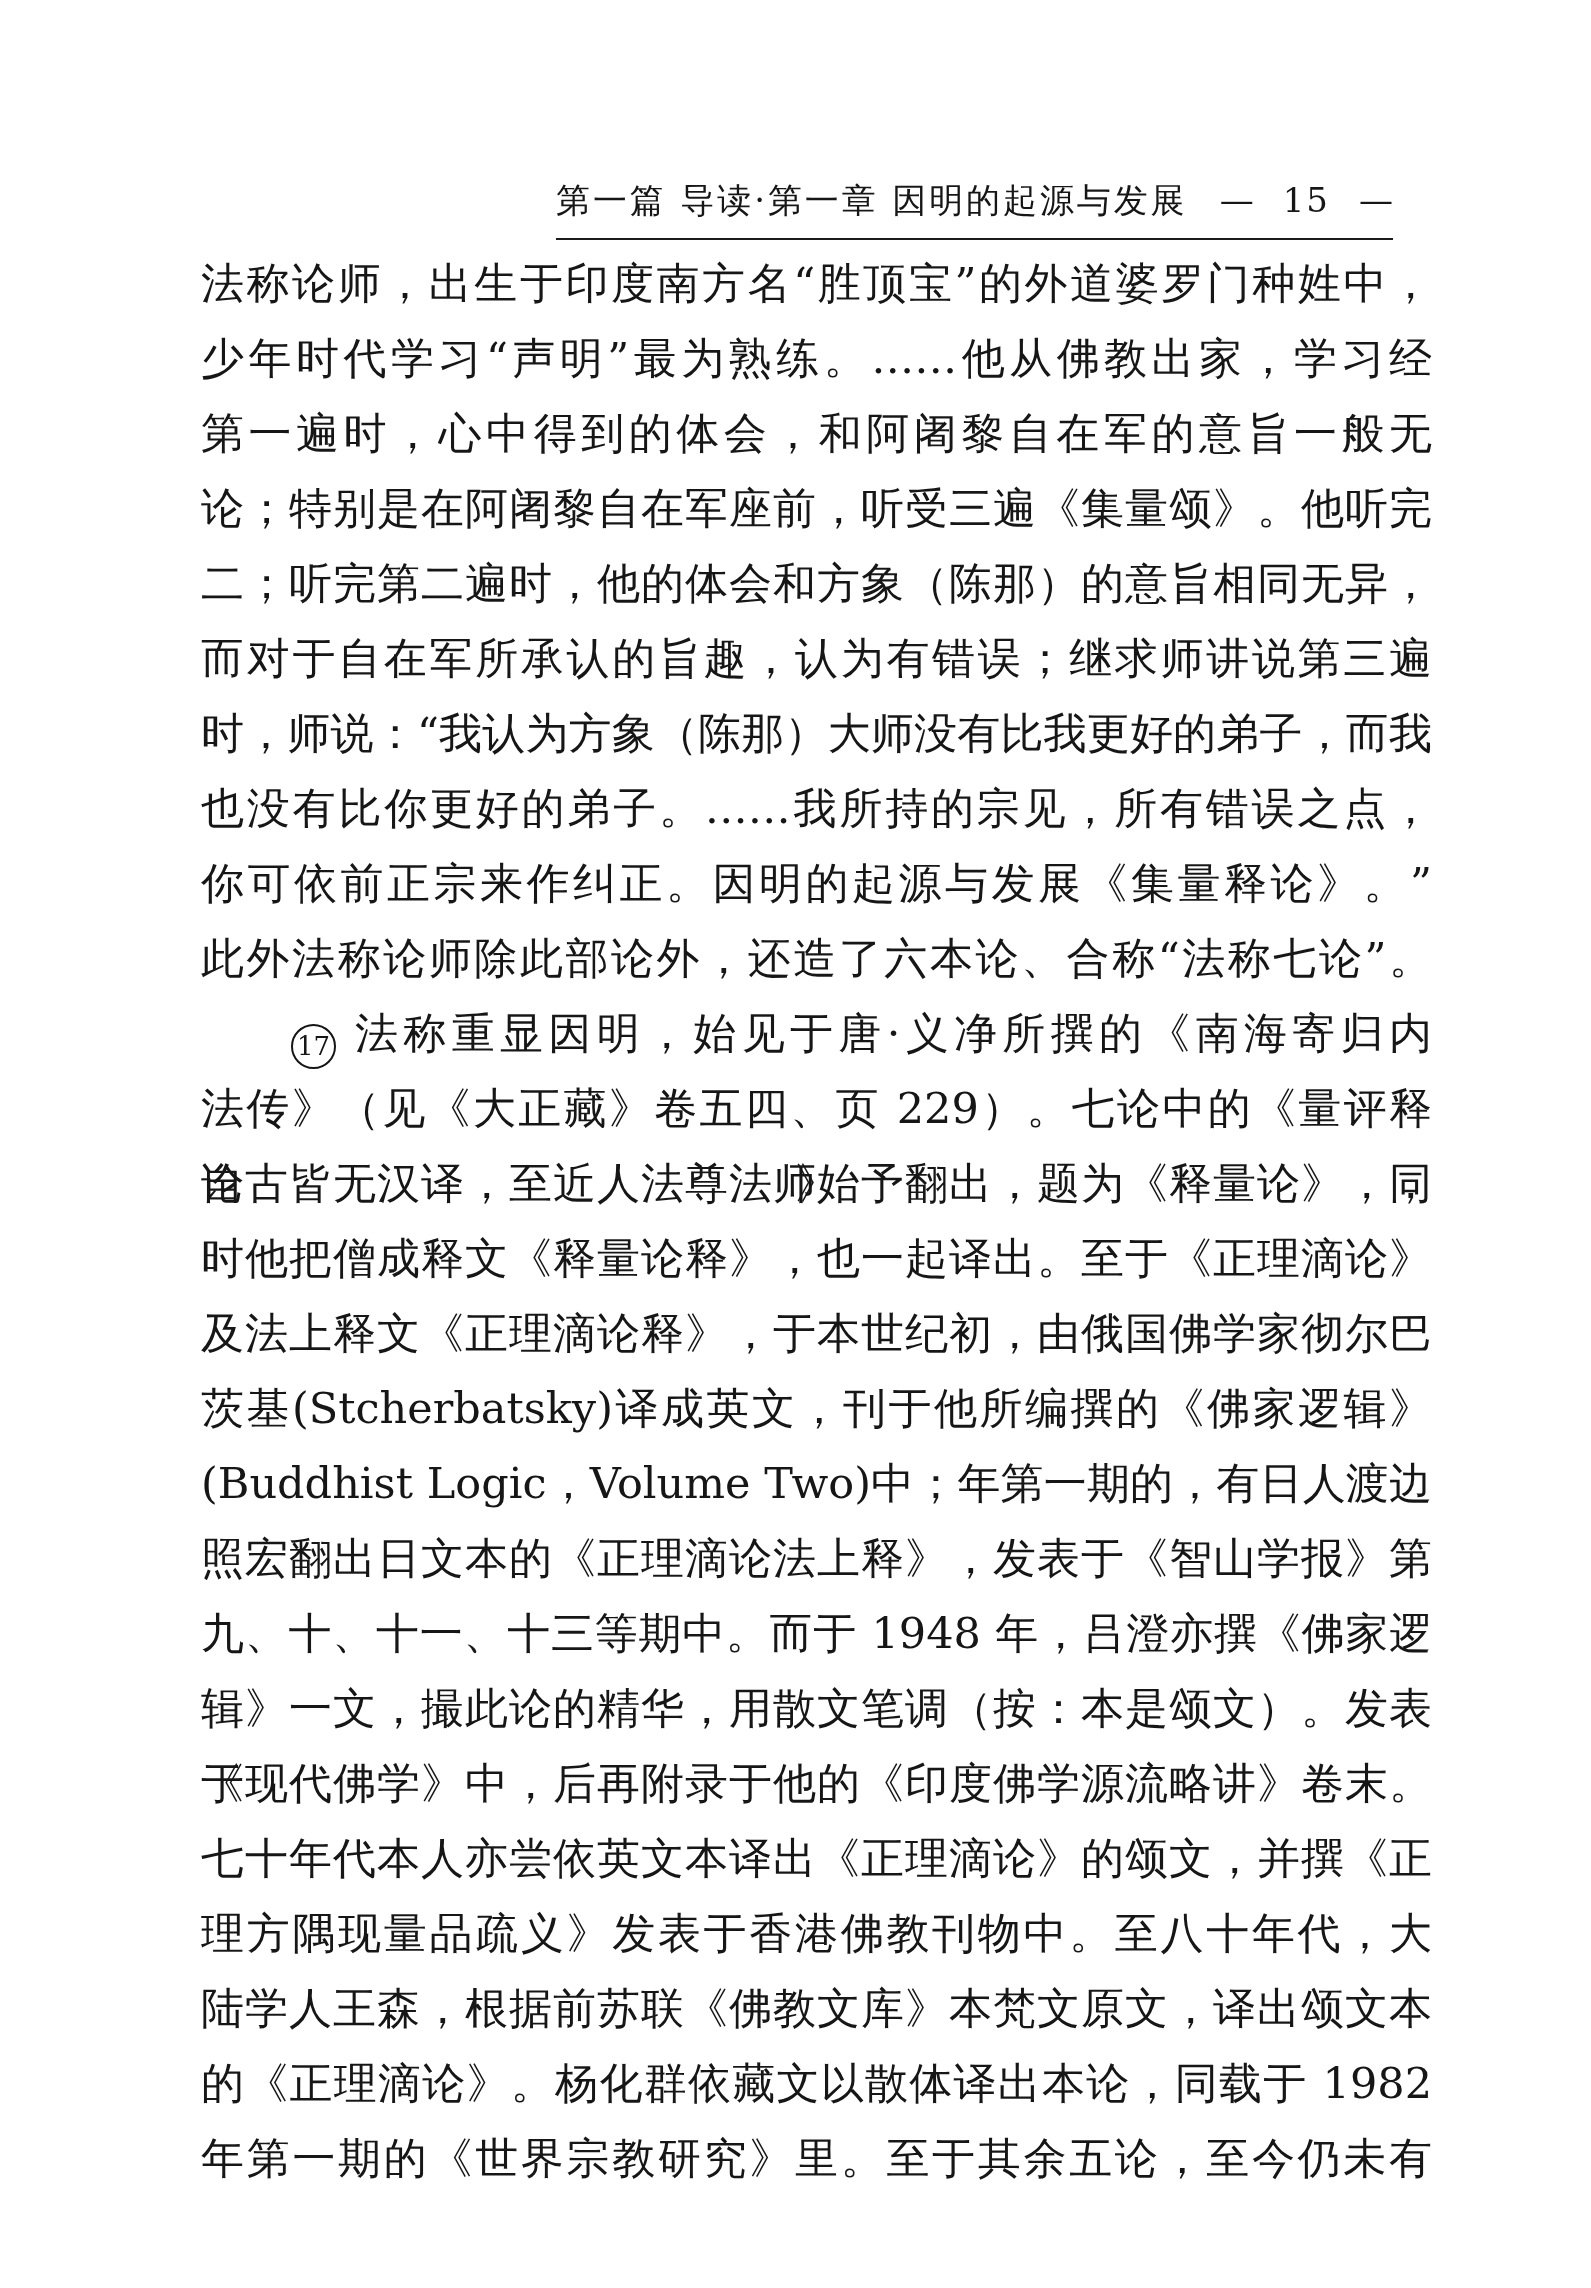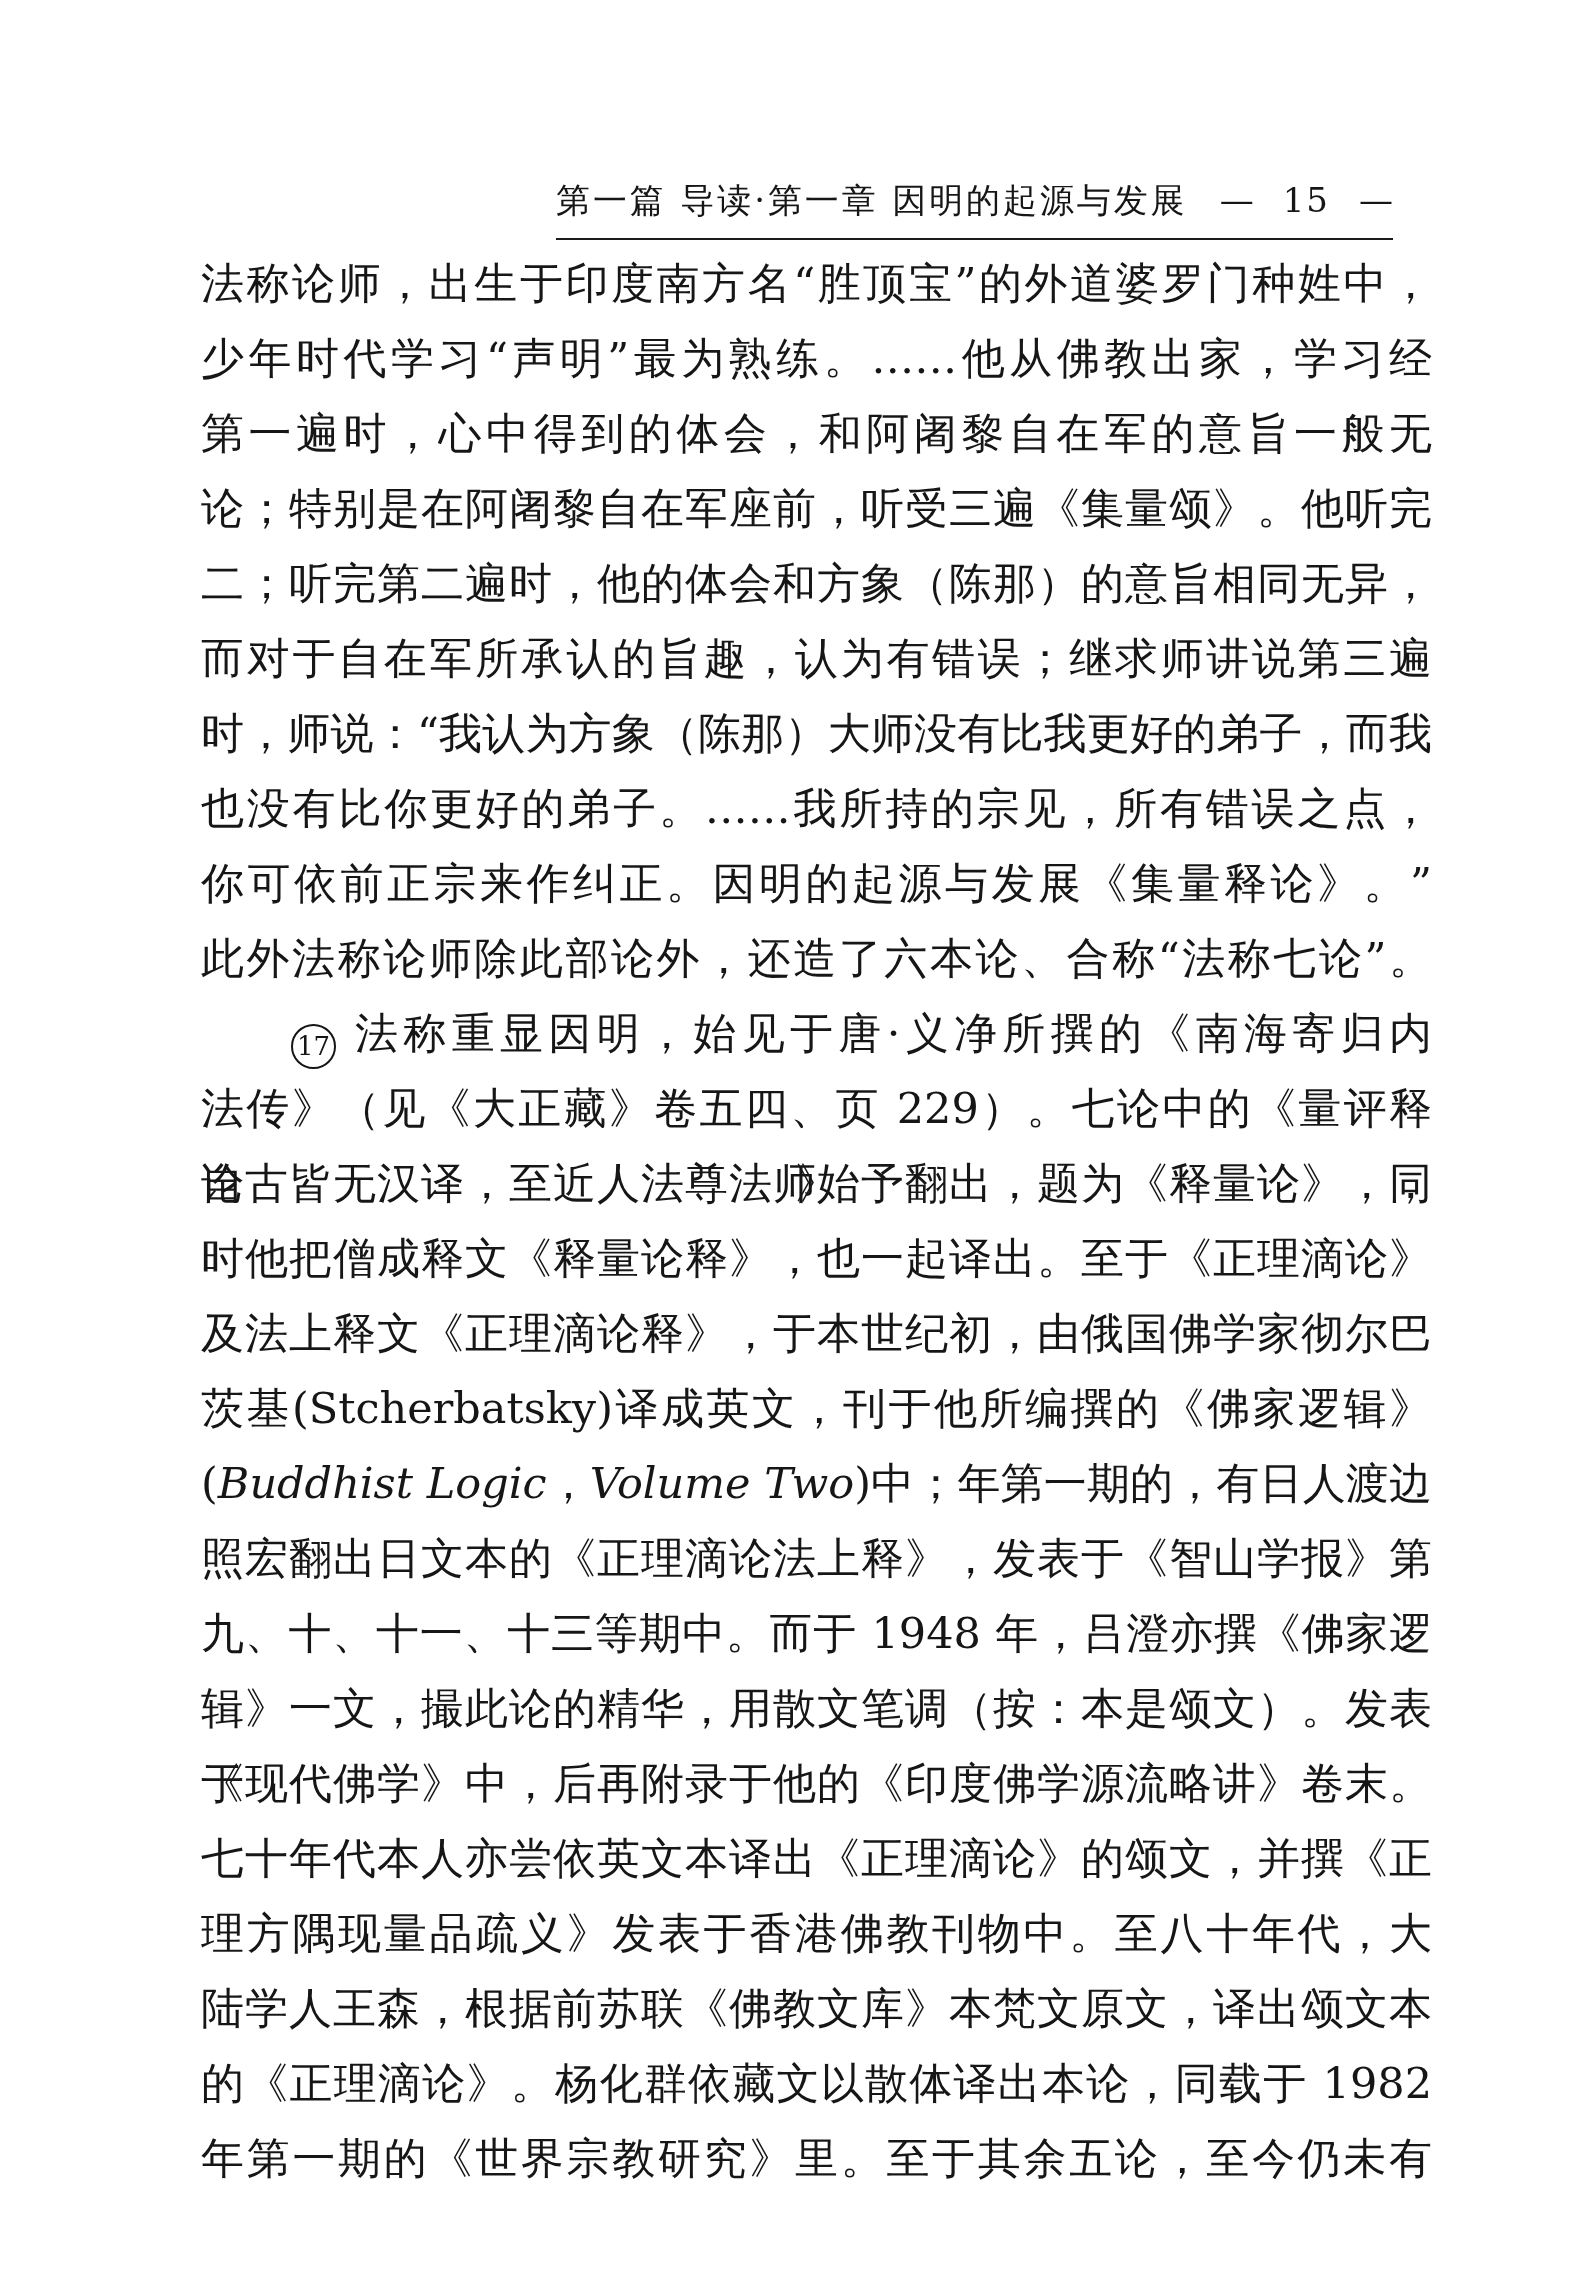--- a/index.html
+++ b/index.html
@@ -50,21 +50,21 @@
   .line {
     font-size: 43px;
     line-height: 75px;
     height: 75px;
     text-align: justify;
     text-align-last: justify;
     -moz-text-align-last: justify;
     white-space: normal;
   }
   .line.indent { text-indent: 90px; }
-  .lat-italic { font-style: italic; }
+  .lat-italic { }
   .circled-num {
     display: inline-block;
     box-sizing: border-box;
     width: 45px;
     height: 45px;
     line-height: 40px;
     border: 2.9px solid #161616;
     border-radius: 50%;
     text-align-last: center;
     font-size: 26px;

